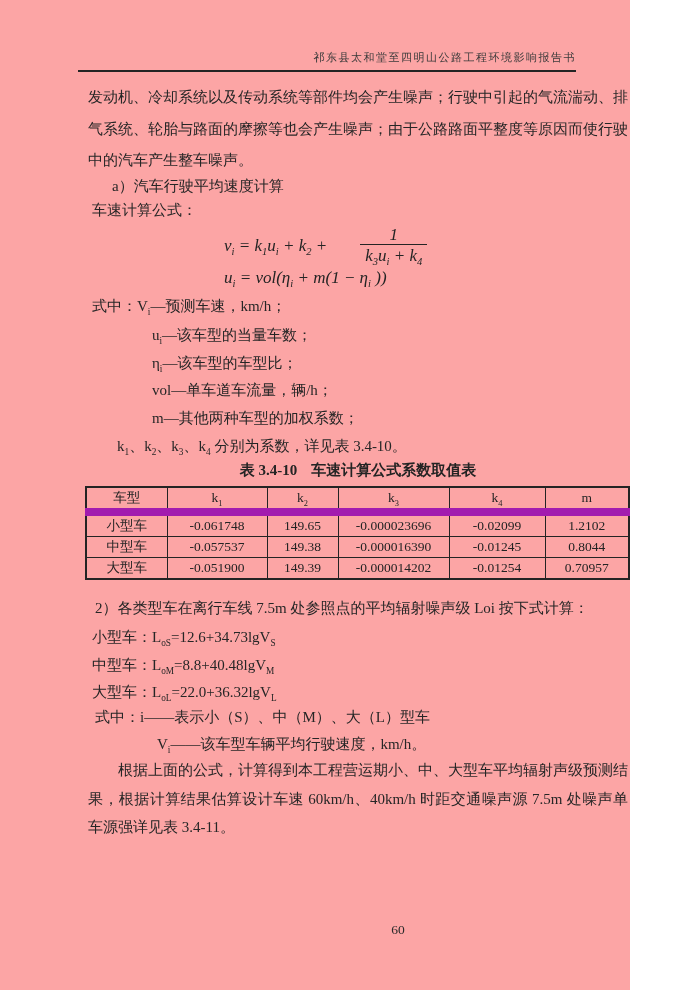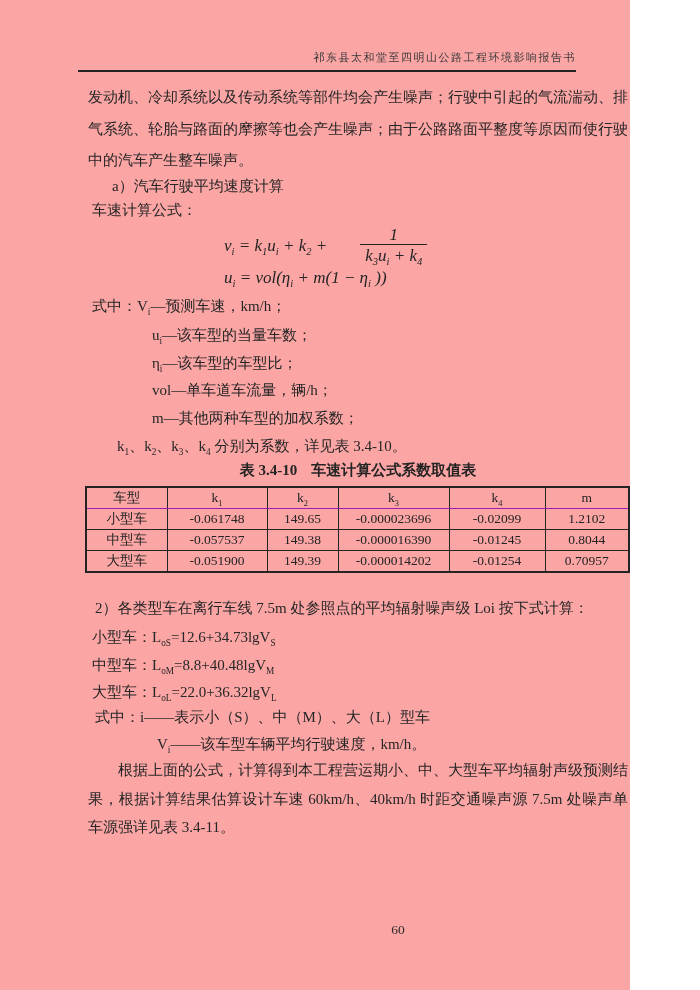--- a/index.html
+++ b/index.html
@@ -65,21 +65,21 @@
   }
   table.coef td{
     border:1px solid #242424;
     text-align:center;
     font-size:13.5px;
     height:20px;
     padding:0;
     color:#242424;
   }
   table.coef{border:2px solid #242424;}
-  table.coef tr.hrow td{border-bottom:1px solid #a21caf;}
+  table.coef tr.hrow td{border-bottom:8px solid #a21caf;}
   #line2{top:598px;left:95px;}
   #f-small{top:627px;left:92px;}
   #f-mid{top:655px;left:92px;}
   #f-large{top:682px;left:92px;}
   #where2-l1{top:707px;left:95px;}
   #where2-l2{top:734px;left:157px;}
   .pagenum{
     position:absolute;top:922px;left:0;width:700px;
     text-align:center;font-size:13.5px;color:#2a2a2a;padding-left:48px;
   }

